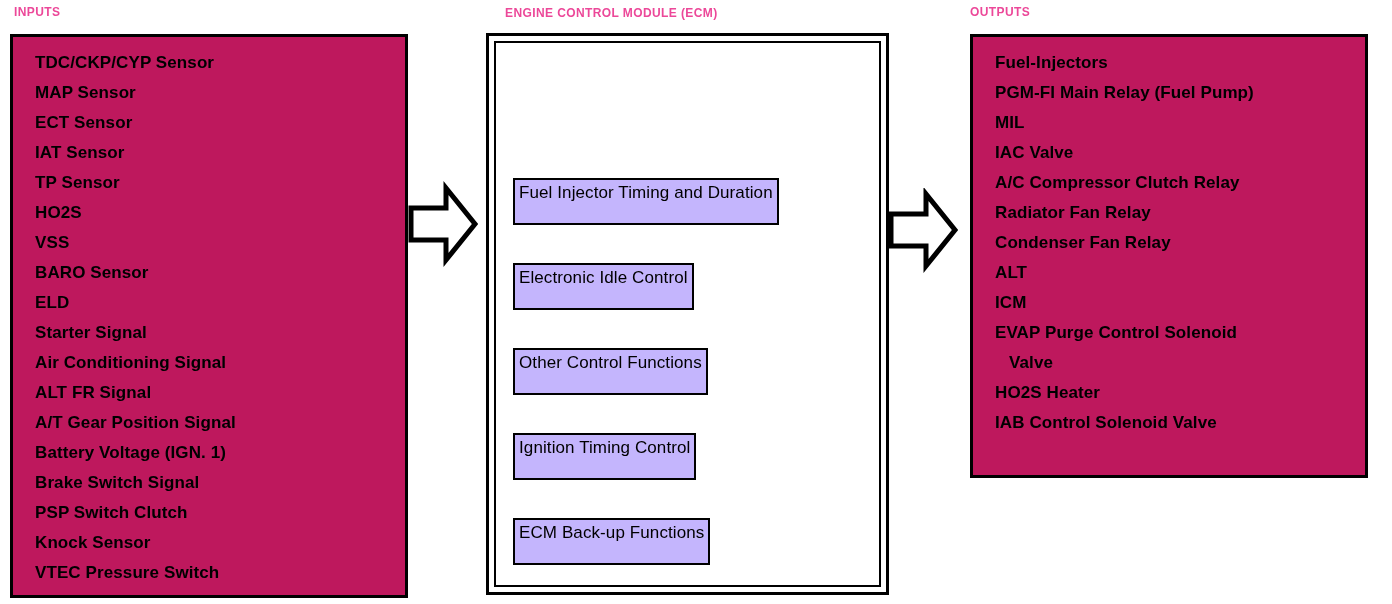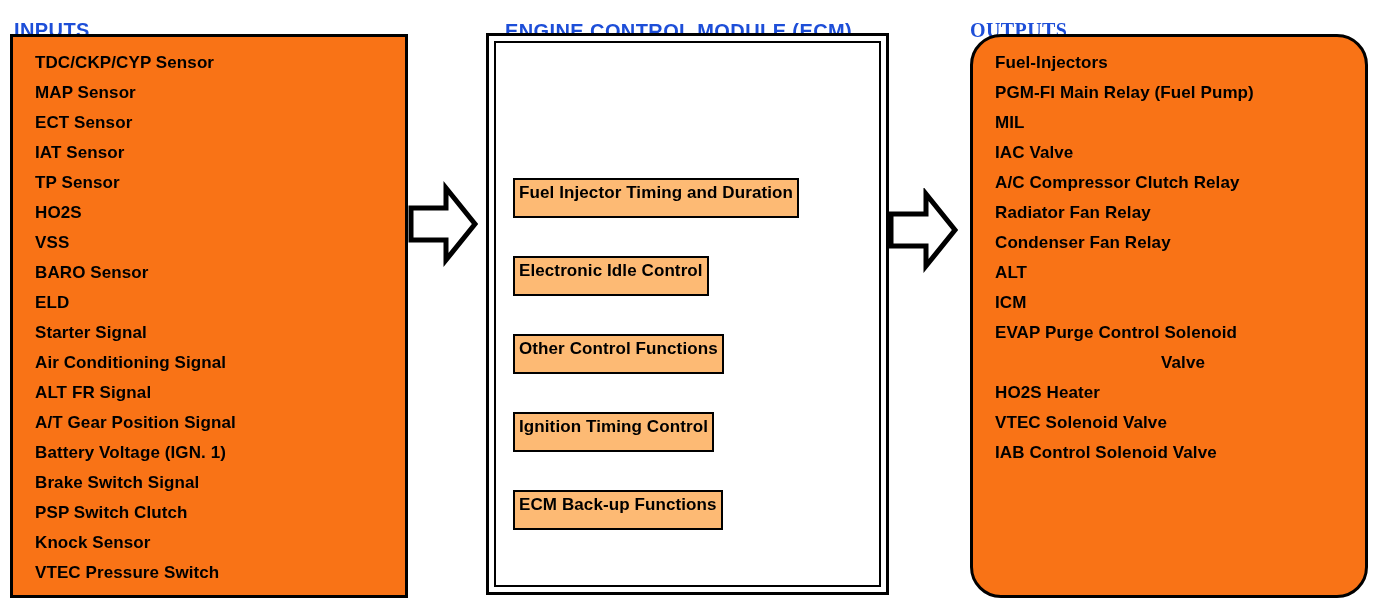--- a/index.html
+++ b/index.html
@@ -15,41 +15,40 @@
   #page {
     position: relative;
     width: 1392px;
     height: 604px;
     background: #ffffff;
     overflow: hidden;
   }
 
   .col-header {
     position: absolute;
-    font-size: 20px;
+    font-size: 12px;
     font-weight: bold;
     letter-spacing: 0.4px;
     line-height: 20px;
     white-space: nowrap;
-    color: #1d4ed8;
-    margin-top: 18px;
+    color: #ec4899;
   }
   #header-inputs  { left: 14px;  top: 2px; }
   #header-ecm     { left: 505px; top: 3px; text-align: right; }
-  #header-outputs { left: 970px; top: 2px; font-family: Liberation Serif, serif; }
+  #header-outputs { left: 970px; top: 2px; }
 
   
   .panel {
     position: absolute;
     border: 3px solid #000;
-    background: #f97316;
+    background: #be185d;
     box-sizing: border-box;
   }
   #inputs-panel  { left: 10px;  top: 34px; width: 398px; height: 564px; }
-  #outputs-panel { left: 970px; top: 34px; width: 398px; height: 564px; border-radius: 31px; }
+  #outputs-panel { left: 970px; top: 34px; width: 398px; height: 444px; }
 
   
   #ecm-panel {
     position: absolute;
     left: 486px; top: 33px;
     width: 403px; height: 562px;
     border: 3px solid #000;
     box-sizing: border-box;
     background: #fff;
   }
@@ -67,37 +66,37 @@
     top: 11px;
     right: 8px;
   }
   .list-item {
     font-size: 17px;
     font-weight: bold;
     line-height: 30px;
     white-space: nowrap;
     letter-spacing: 0.1px;
   }
-  .list-item.indented { padding-left: 14px; text-align: center; }
+  .list-item.indented { padding-left: 14px; }
 
   
   #ecm-functions {
     position: absolute;
     left: 24px;
     top: 142px;
     right: 14px;
   }
   .func-box {
     display: inline-block;
     border: 2px solid #000;
-    background: #fdba74;
+    background: #c4b5fd;
     font-size: 17px;
-    font-weight: bold;
+    font-weight: normal;
     line-height: 22px;
-    padding: 2px 4px 12px 4px;
+    padding: 2px 4px 19px 4px;
     margin-bottom: 38px;
     white-space: nowrap;
     letter-spacing: 0.1px;
     box-sizing: border-box;
   }
   .func-row { display: block; }
   .func-row:last-child .func-box { margin-bottom: 9px; }
 
   
   .arrow {
@@ -177,18 +176,17 @@
         <div class="list-item">MIL</div>
         <div class="list-item">IAC Valve</div>
         <div class="list-item">A/C Compressor Clutch Relay</div>
         <div class="list-item">Radiator Fan Relay</div>
         <div class="list-item">Condenser Fan Relay</div>
         <div class="list-item">ALT</div>
         <div class="list-item">ICM</div>
         <div class="list-item">EVAP Purge Control Solenoid</div>
         <div class="list-item indented">Valve</div>
         <div class="list-item">HO2S Heater</div>
-        <div class="list-item">VTEC Solenoid Valve</div>
         <div class="list-item">IAB Control Solenoid Valve</div>
       </div>
   </div>
 
 </div>
 
 </body></html>

